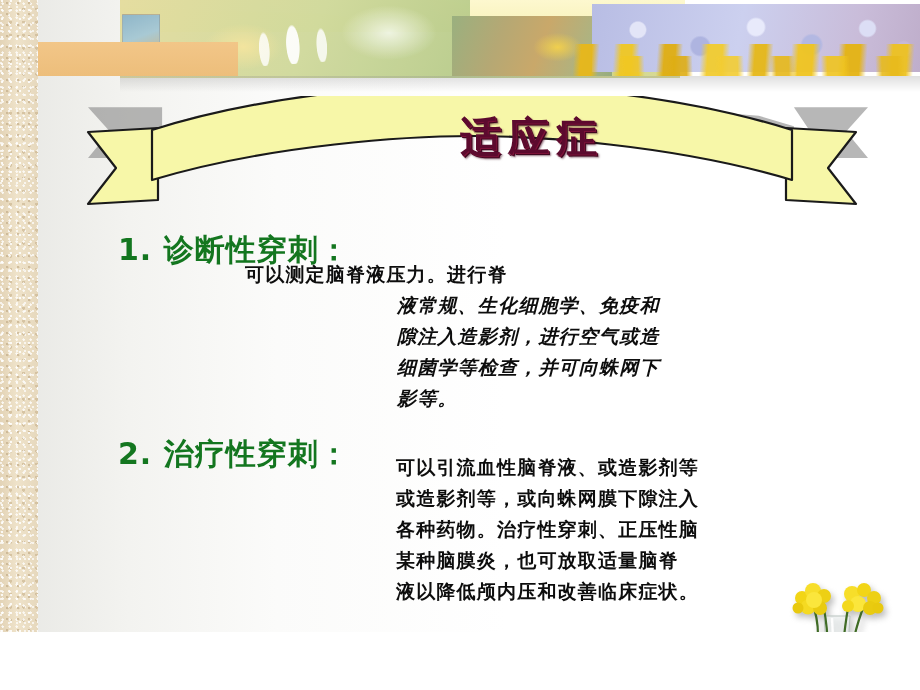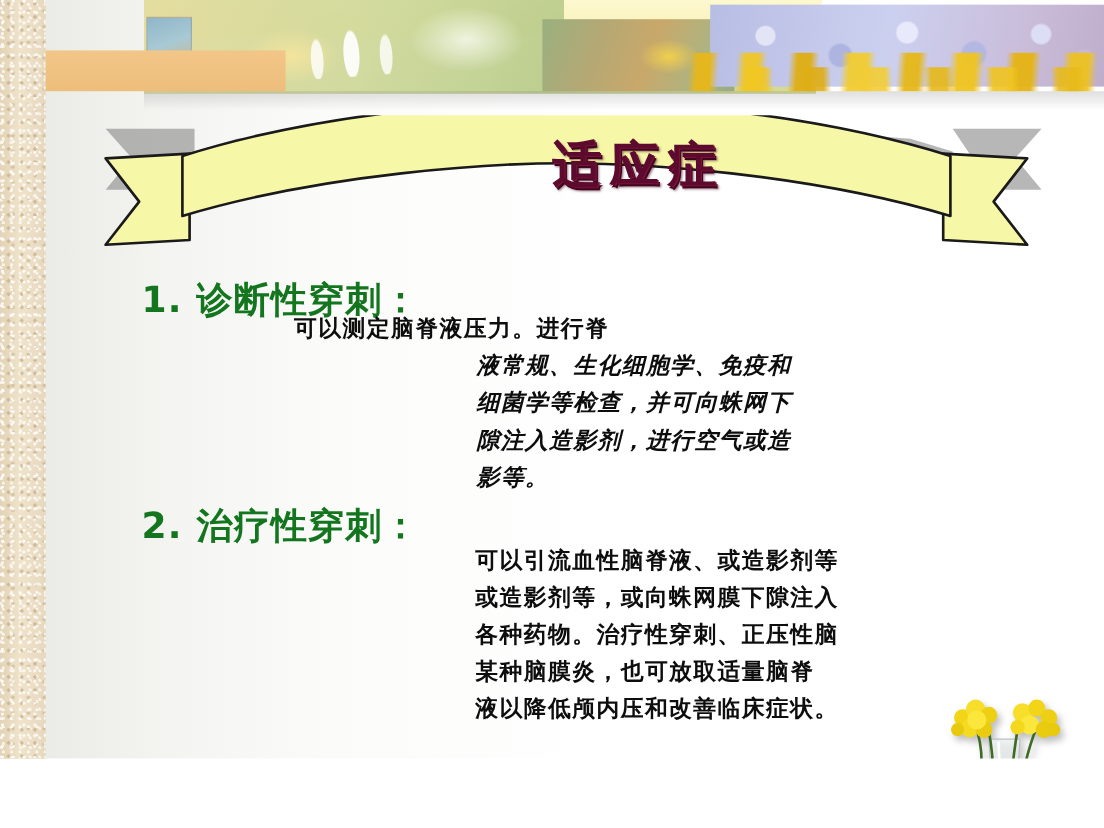--- a/index.html
+++ b/index.html
@@ -223,21 +223,21 @@
   }
 
   
   #item1 { position: absolute; left: 0; top: 0; width: 920px; }
   #item1 .item-head { position: absolute; left: 118px; top: 8px; }
   #item1 .item-body { position: absolute; left: 245px; top: 17px; }
   #item1 .line-first { padding-left: 152px; font-style: italic; }
 
   
   #item2 { position: absolute; left: 0; top: 192px; width: 920px; }
-  #item2 .item-head { position: absolute; left: 118px; top: 4px; text-align: right; }
+  #item2 .item-head { position: absolute; left: 118px; top: 20px; text-align: right; }
   #item2 .item-body { position: absolute; left: 396px; top: 18px; }
 
   
   .flowers {
     position: absolute;
     left: 772px;
     top: 568px;
     width: 130px;
     height: 108px;
   }
@@ -289,22 +289,22 @@
   <div class="content">
 
     <div class="item" id="item1">
       <div class="item-head">
         <span class="item-num">1.</span>
         <span>诊断性穿刺：</span>
       </div>
       <div class="item-body">
         <div>可以测定脑脊液压力。进行脊</div>
         <div class="line-first">液常规、生化细胞学、免疫和</div>
+        <div class="line-first">隙注入造影剂，进行空气或造</div>
         <div class="line-first">细菌学等检查，并可向蛛网下</div>
-        <div class="line-first">隙注入造影剂，进行空气或造</div>
         <div class="line-first">影等。</div>
       </div>
     </div>
 
     <div class="item" id="item2">
       <div class="item-head">
         <span class="item-num">2.</span>
         <span>治疗性穿刺：</span>
       </div>
       <div class="item-body">

